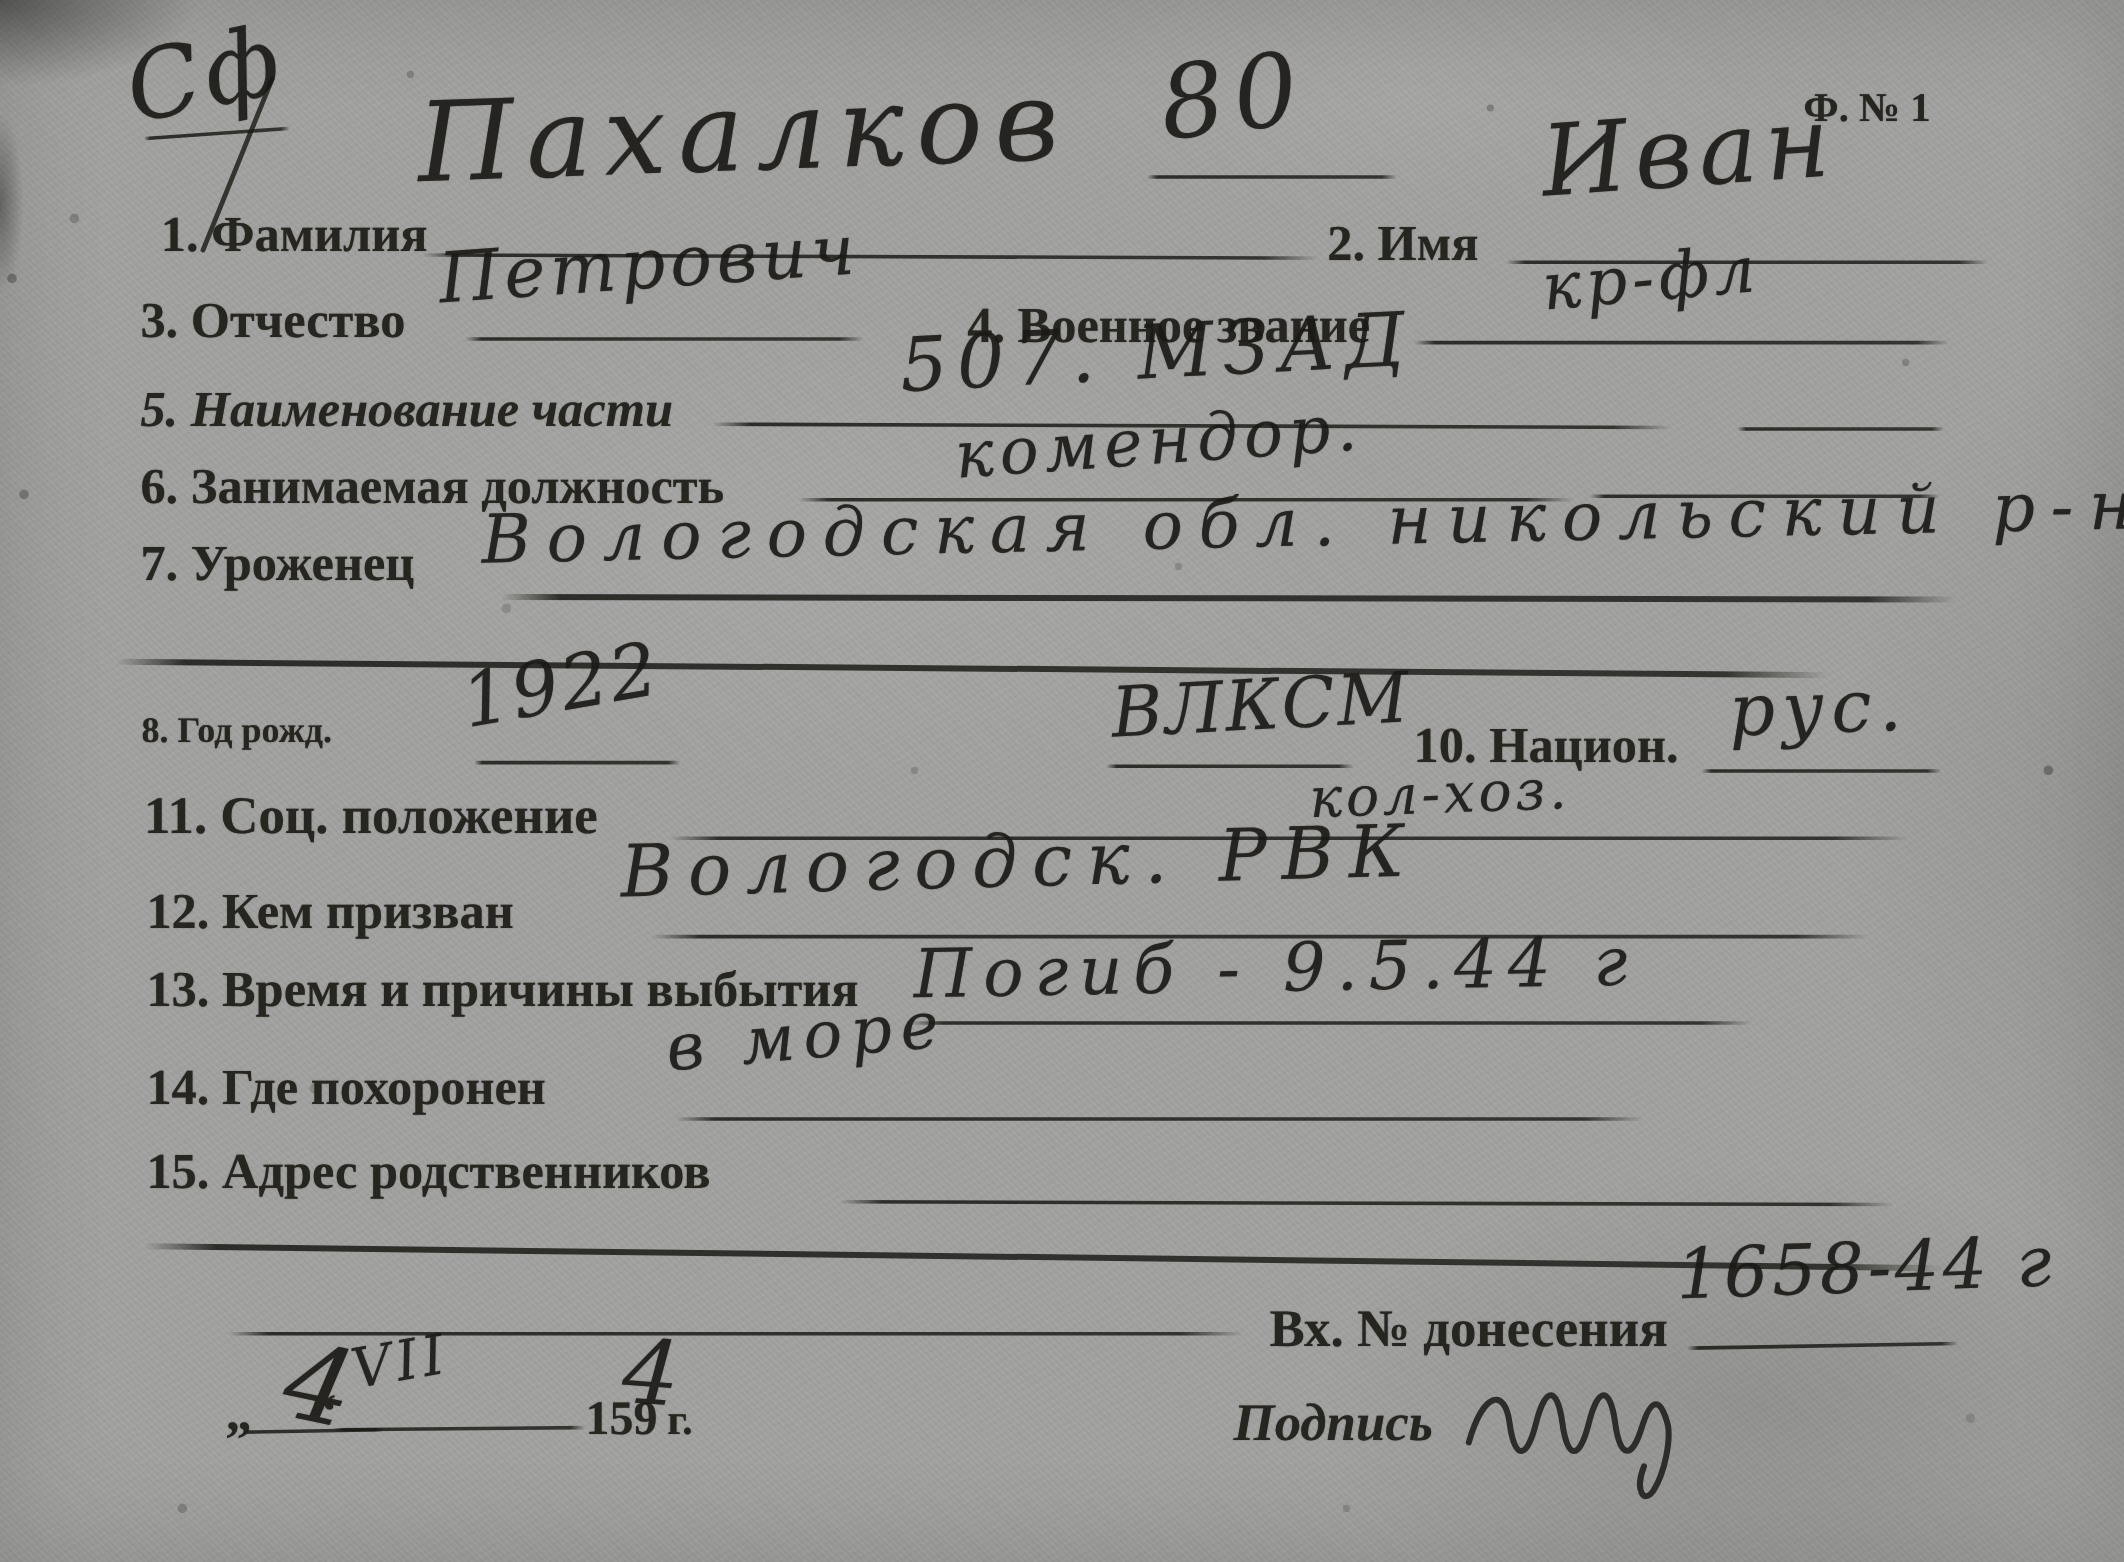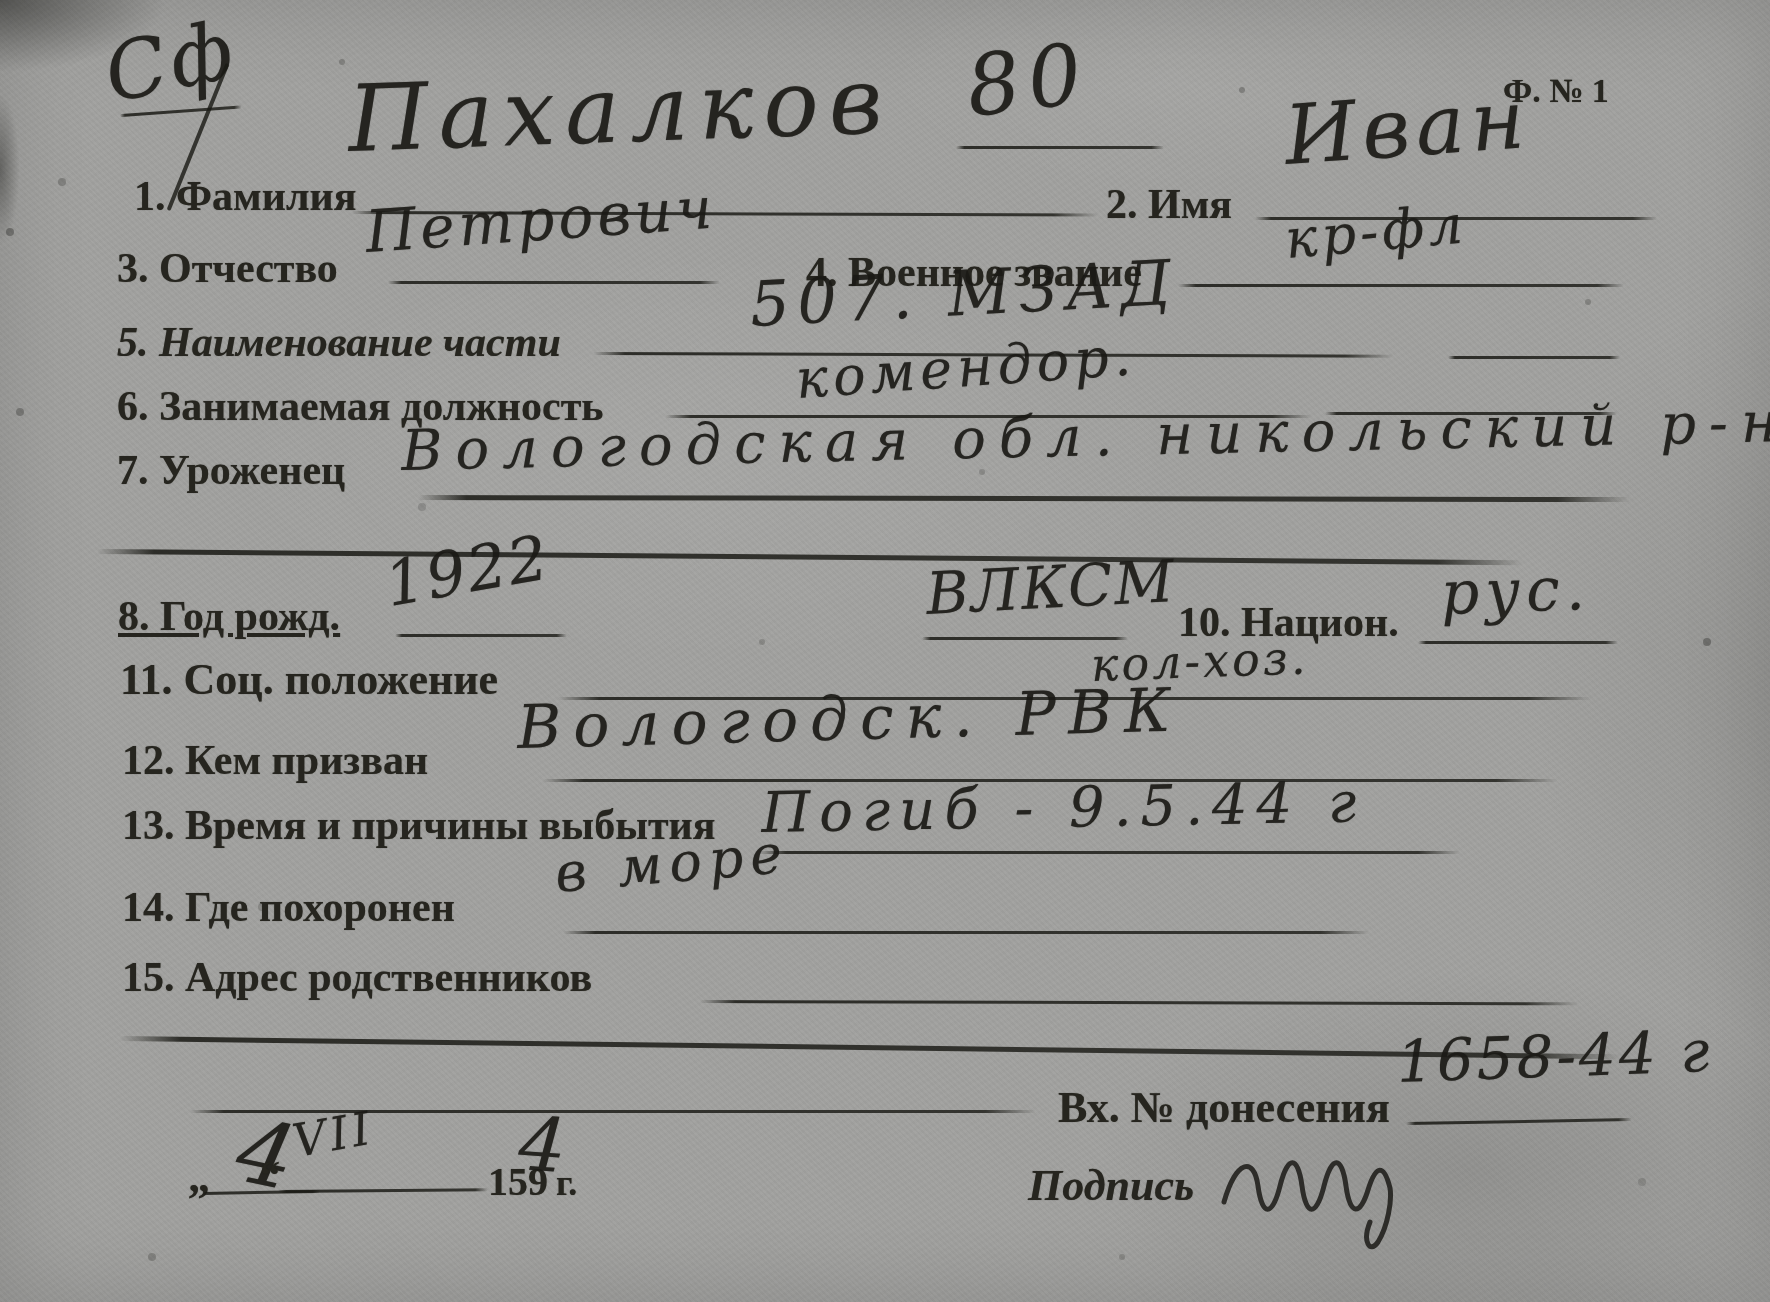--- a/index.html
+++ b/index.html
@@ -86,21 +86,21 @@
   <div class="hw" style="left:798px; top:348px; font-size:54px; letter-spacing:5px; transform:rotate(-4deg);">комендор.</div>
   <div class="rule" style="left:665px; top:415px; width:646px;"></div>
   <div class="rule" style="left:1325px; top:412px; width:292px;"></div>
 
   <div class="printed" style="left:117px; top:446px; font-size:42px;">7. Уроженец</div>
   <div class="hw" style="left:402px; top:418px; font-size:56px; letter-spacing:13px; transform:rotate(-1.2deg);">Вологодская обл. никольский р-н</div>
   <div class="rule thick" style="left:418px; top:495px; width:1212px; transform:rotate(.1deg);"></div>
 
   <div class="rule thick" style="left:97px; top:549px; width:1426px; transform:rotate(.45deg);"></div>
 
-  <div class="printed" style="left:118px; top:592px; font-size:42px;text-decoration:underline;">8. Год рожд.</div>
+  <div class="printed" style="left:118px; top:592px; font-size:30px;">8. Год рожд.</div>
   <div class="hw" style="left:392px; top:548px; font-size:62px; letter-spacing:2px; transform:rotate(-10deg);">1922</div>
   <div class="rule" style="left:395px; top:634px; width:172px;"></div>
 
   <div class="hw" style="left:928px; top:560px; font-size:58px; letter-spacing:2px; transform:rotate(-3deg);">ВЛКСМ</div>
   <div class="rule" style="left:922px; top:637px; width:206px;"></div>
 
   <div class="printed" style="left:1178px; top:598px; font-size:42px;">10. Национ.</div>
   <div class="hw" style="left:1442px; top:558px; font-size:60px; letter-spacing:6px; transform:rotate(-2deg);">рус.</div>
   <div class="rule" style="left:1418px; top:641px; width:200px;"></div>
 

